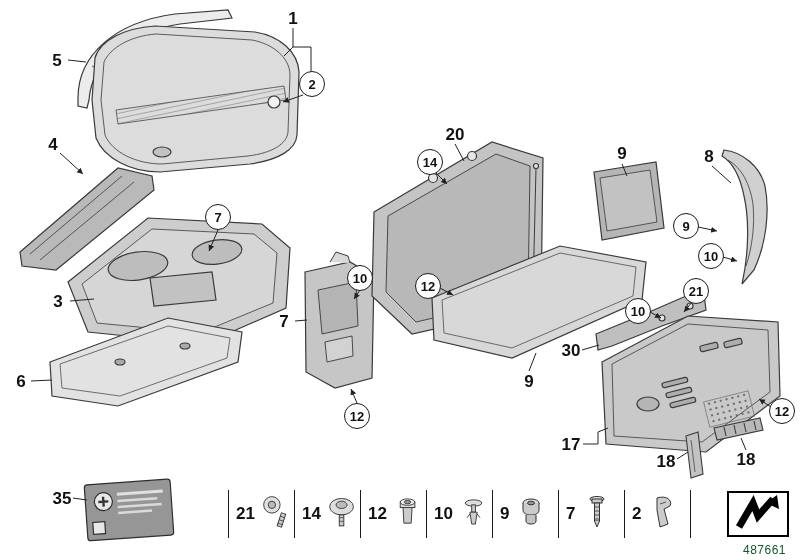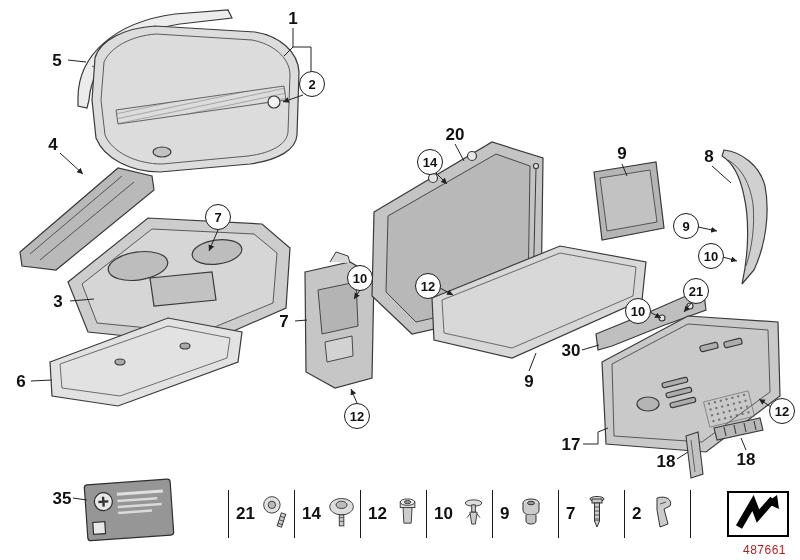--- a/index.html
+++ b/index.html
@@ -12,21 +12,21 @@
   .co.circled{width:24px;height:24px;border:1.5px solid #1a1a1a;border-radius:50%;
       background:#fff;display:flex;align-items:center;justify-content:center;font-size:13px;}
   
   .legend{position:absolute;left:228px;top:490px;height:48px;display:flex;
       border-right:1px solid #1a1a1a;}
   .cell{width:66px;display:flex;align-items:center;gap:5px;padding:0 3px 0 7px;
       border-left:1px solid #1a1a1a;box-sizing:border-box;}
   .cell .num{font-weight:bold;font-size:17px;color:#111;}
   .nextbox{position:absolute;left:727px;top:491px;width:62px;height:46px;
       border:2.5px solid #000;box-sizing:border-box;display:flex;align-items:center;justify-content:center;background:#fff;}
-  .docnum{position:absolute;right:14px;bottom:3px;font-size:12px;color:#b91c1c;letter-spacing:.5px;margin-top:48px;}
+  .docnum{position:absolute;right:14px;bottom:3px;font-size:12px;color:#14532d;letter-spacing:.5px;margin-top:48px;}
 </style>
 </head>
 <body>
 
 <div class="stage">
 
   <svg class="art" width="800" height="560" viewBox="0 0 800 560">
     <defs>
       <pattern id="hatch" width="5" height="5" patternUnits="userSpaceOnUse" patternTransform="rotate(78)">
         <line x1="0" y1="0" x2="0" y2="5" stroke="#777" stroke-width="1.1"></line>

